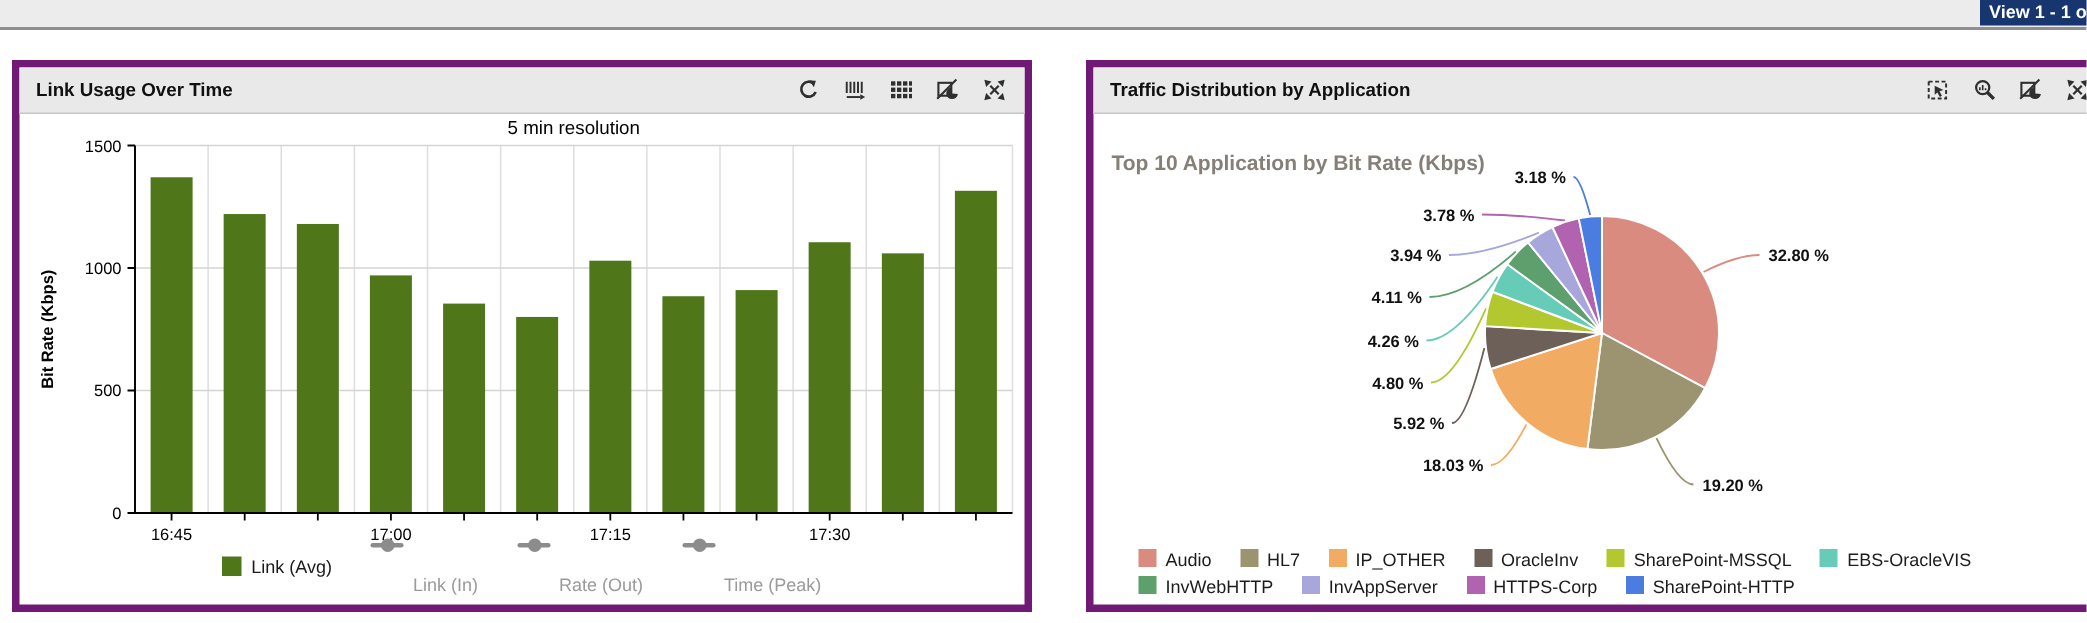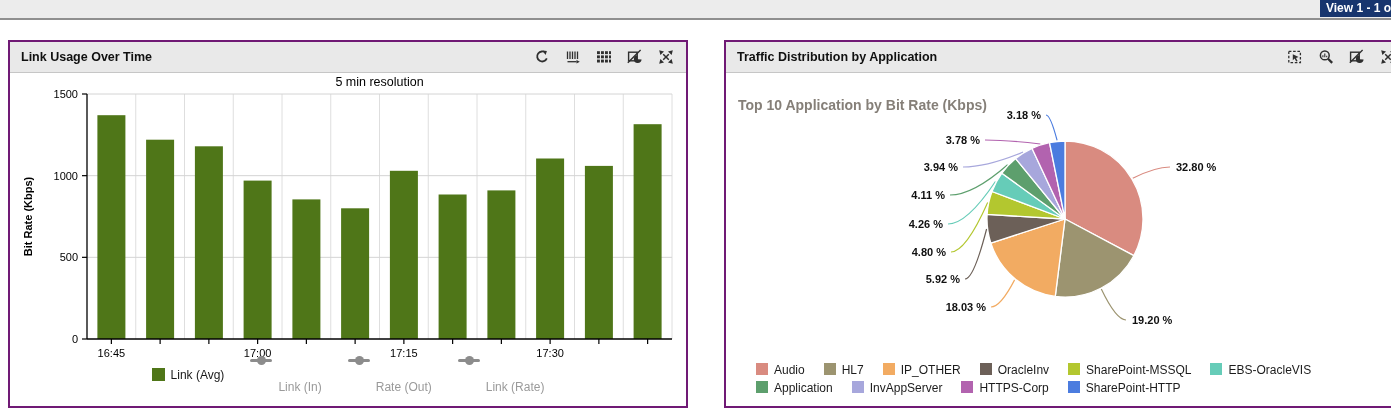--- a/index.html
+++ b/index.html
@@ -12,21 +12,21 @@
     position:absolute;left:0;top:0;width:1391px;height:20px;
     background:#ececec;border-bottom:2px solid #8f8f8f;box-sizing:border-box;
   }
   .view-badge{
     position:absolute;left:1320px;top:0;height:17px;line-height:17px;
     background:#17356e;color:#ffffff;font-weight:bold;font-size:12px;
     padding:0 6px;white-space:nowrap;
   }
   .panel{
     position:absolute;top:40px;background:#ffffff;
-    border:2px solid #701a75;box-sizing:border-box;
+    border:5px solid #701a75;box-sizing:border-box;
   }
   .panel.left{left:8px;width:680px;height:368px;}
   .panel.right{left:724px;width:686px;height:368px;}
   .panel-header{
     height:31px;background:#e9e9e9;border-bottom:1px solid #c6c6c6;
     display:flex;align-items:center;padding:0 11px;box-sizing:border-box;
     cursor:move;
   }
   .panel-title{font-size:12.5px;font-weight:bold;color:#101010;flex:1;}
   .toolbar{display:flex;gap:13px;align-items:center;}
@@ -202,21 +202,21 @@
             <span class="lm-line" style="background: rgb(140, 140, 140);"></span>
             <span class="lm-dot" style="background: rgb(140, 140, 140);"></span>
           </span>
           <span class="muted">Rate (Out)</span>
         </div>
         <div class="legend-item">
           <span class="lm">
             <span class="lm-line" style="background: rgb(140, 140, 140);"></span>
             <span class="lm-dot" style="background: rgb(140, 140, 140);"></span>
           </span>
-          <span class="muted">Link (Rate)</span>
+          <span class="muted">Time (Peak)</span>
         </div>
       </div>
   </div>
 </div>
 
 <div class="panel right">
   <div class="panel-header">
     <div class="panel-title">Traffic Distribution by Application</div>
     <div class="toolbar">
         <div class="tool-btn">
@@ -313,21 +313,21 @@
         <div class="legend-item">
           <span class="swatch sm" style="background: rgb(179, 199, 47);"></span>
           <span>SharePoint-MSSQL</span>
         </div>
         <div class="legend-item">
           <span class="swatch sm" style="background: rgb(102, 204, 184);"></span>
           <span>EBS-OracleVIS</span>
         </div>
         <div class="legend-item">
           <span class="swatch sm" style="background: rgb(93, 159, 109);"></span>
-          <span>Application</span>
+          <span>InvWebHTTP</span>
         </div>
         <div class="legend-item">
           <span class="swatch sm" style="background: rgb(167, 167, 220);"></span>
           <span>InvAppServer</span>
         </div>
         <div class="legend-item">
           <span class="swatch sm" style="background: rgb(178, 99, 175);"></span>
           <span>HTTPS-Corp</span>
         </div>
         <div class="legend-item">

